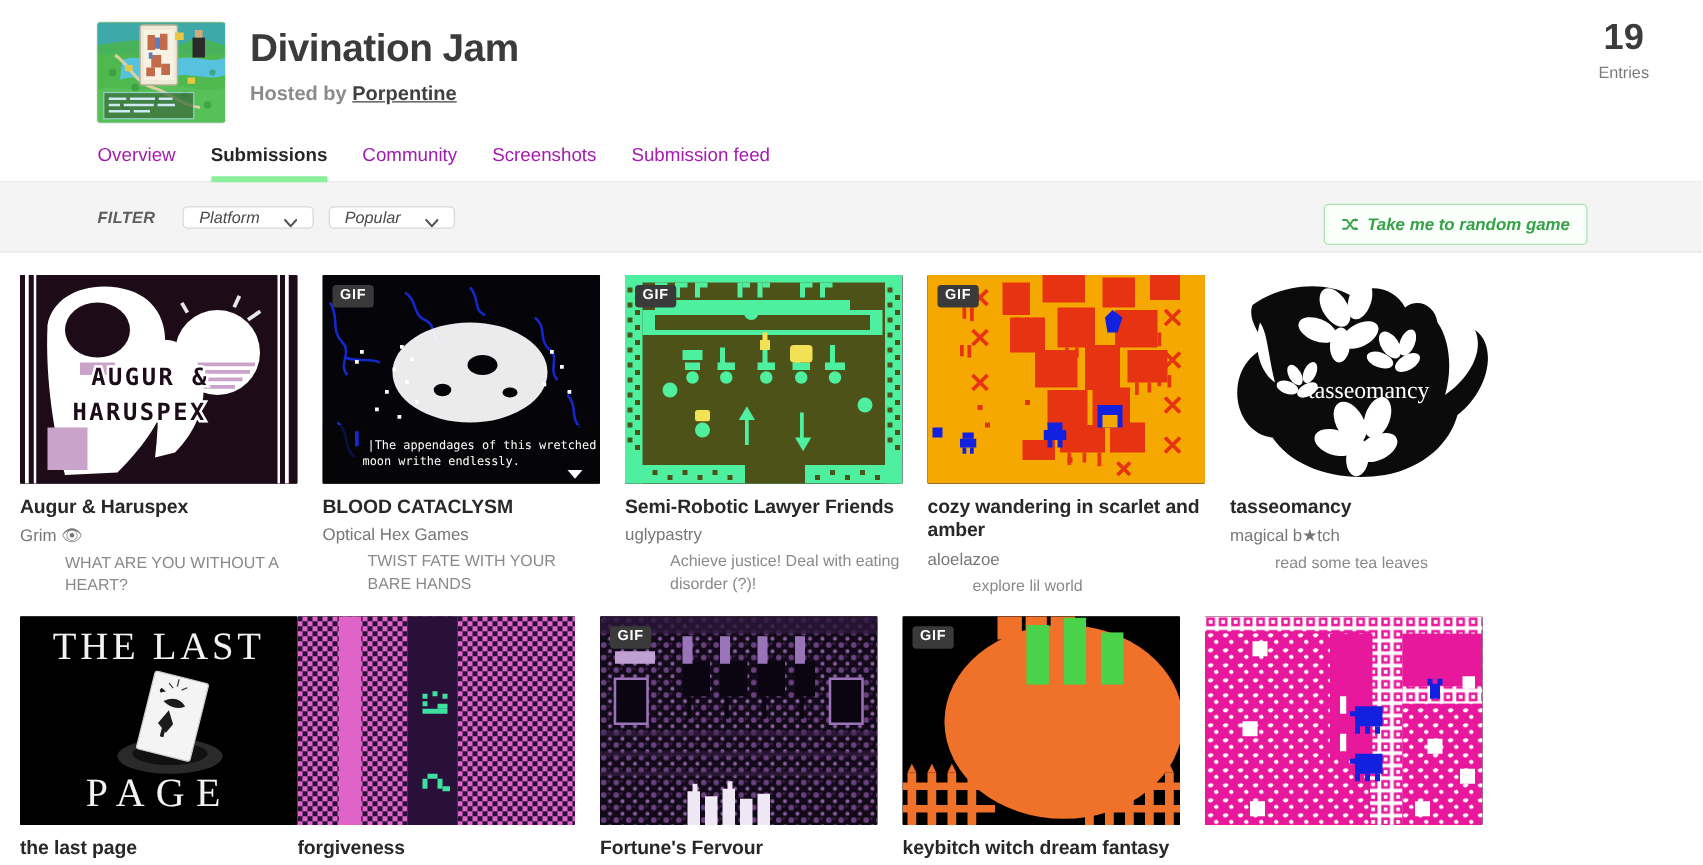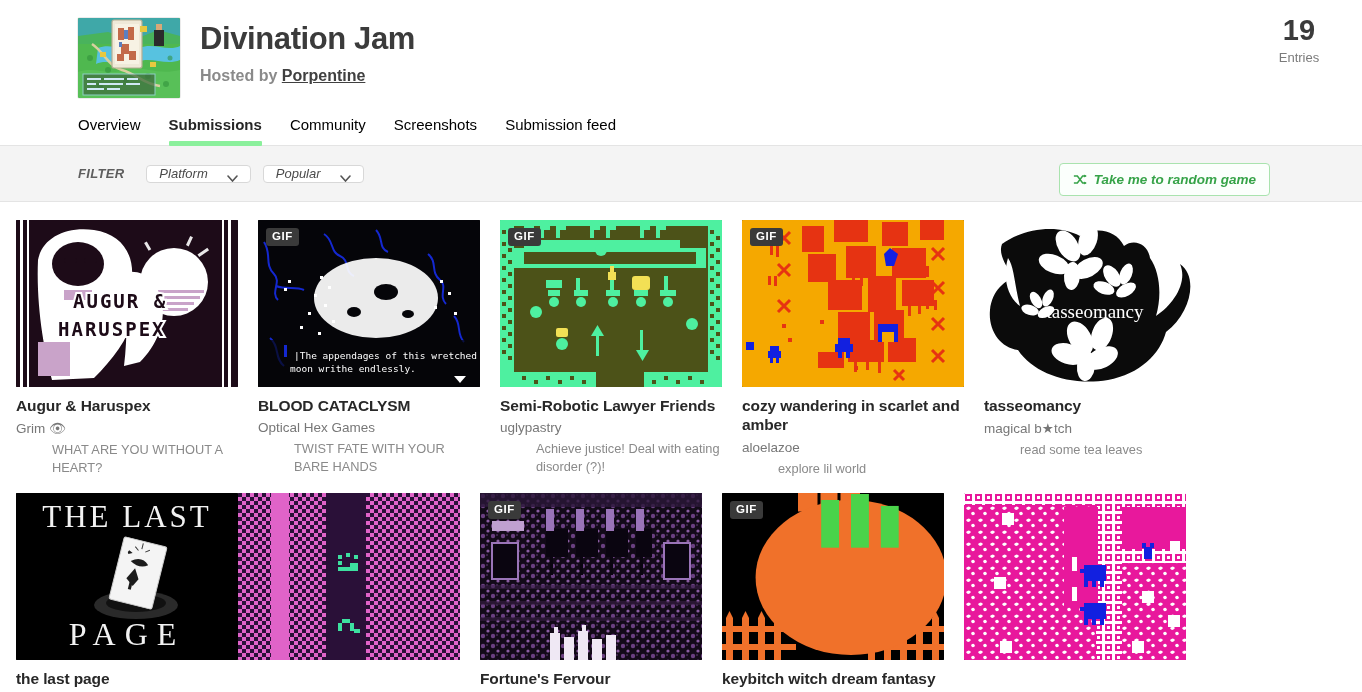--- a/index.html
+++ b/index.html
@@ -73,21 +73,21 @@
   .tabbar {
     display: flex;
     align-items: flex-end;
     padding-left: 78px;
     height: 42px;
     border-bottom: 1px solid #e4e4e4;
     background: #fff;
   }
   .tab {
     font-size: 15px;
-    color: #000000;
+    color: #a21caf;
     padding: 0 0 12px 0;
     margin-right: 28px;
     cursor: pointer;
     position: relative;
     white-space: nowrap;
   }
   .tab.active {
     color: #262626;
     font-weight: bold;
   }
@@ -735,20 +735,21 @@
           <rect x="100" y="68" width="4" height="4"></rect>
             <rect x="112" y="70" width="8" height="4"></rect>
           <rect x="100" y="74" width="20" height="4"></rect>
           <rect x="100" y="130" width="4" height="8"></rect>
             <rect x="104" y="126" width="8" height="4"></rect>
           <rect x="112" y="130" width="4" height="8"></rect>
             <rect x="116" y="136" width="6" height="4"></rect>
         </g>
       </svg>
     </div>
+    <div class="card-title">forgiveness</div>
     <div class="card-author"></div>
     <div class="card-desc"></div>
   </div>
 
   <div class="card">
     <div class="thumb">
       <div class="gif-badge">GIF</div>
       <svg viewBox="0 0 222 167">
         <defs>
           <pattern id="ffPat" width="10" height="10" patternUnits="userSpaceOnUse">

